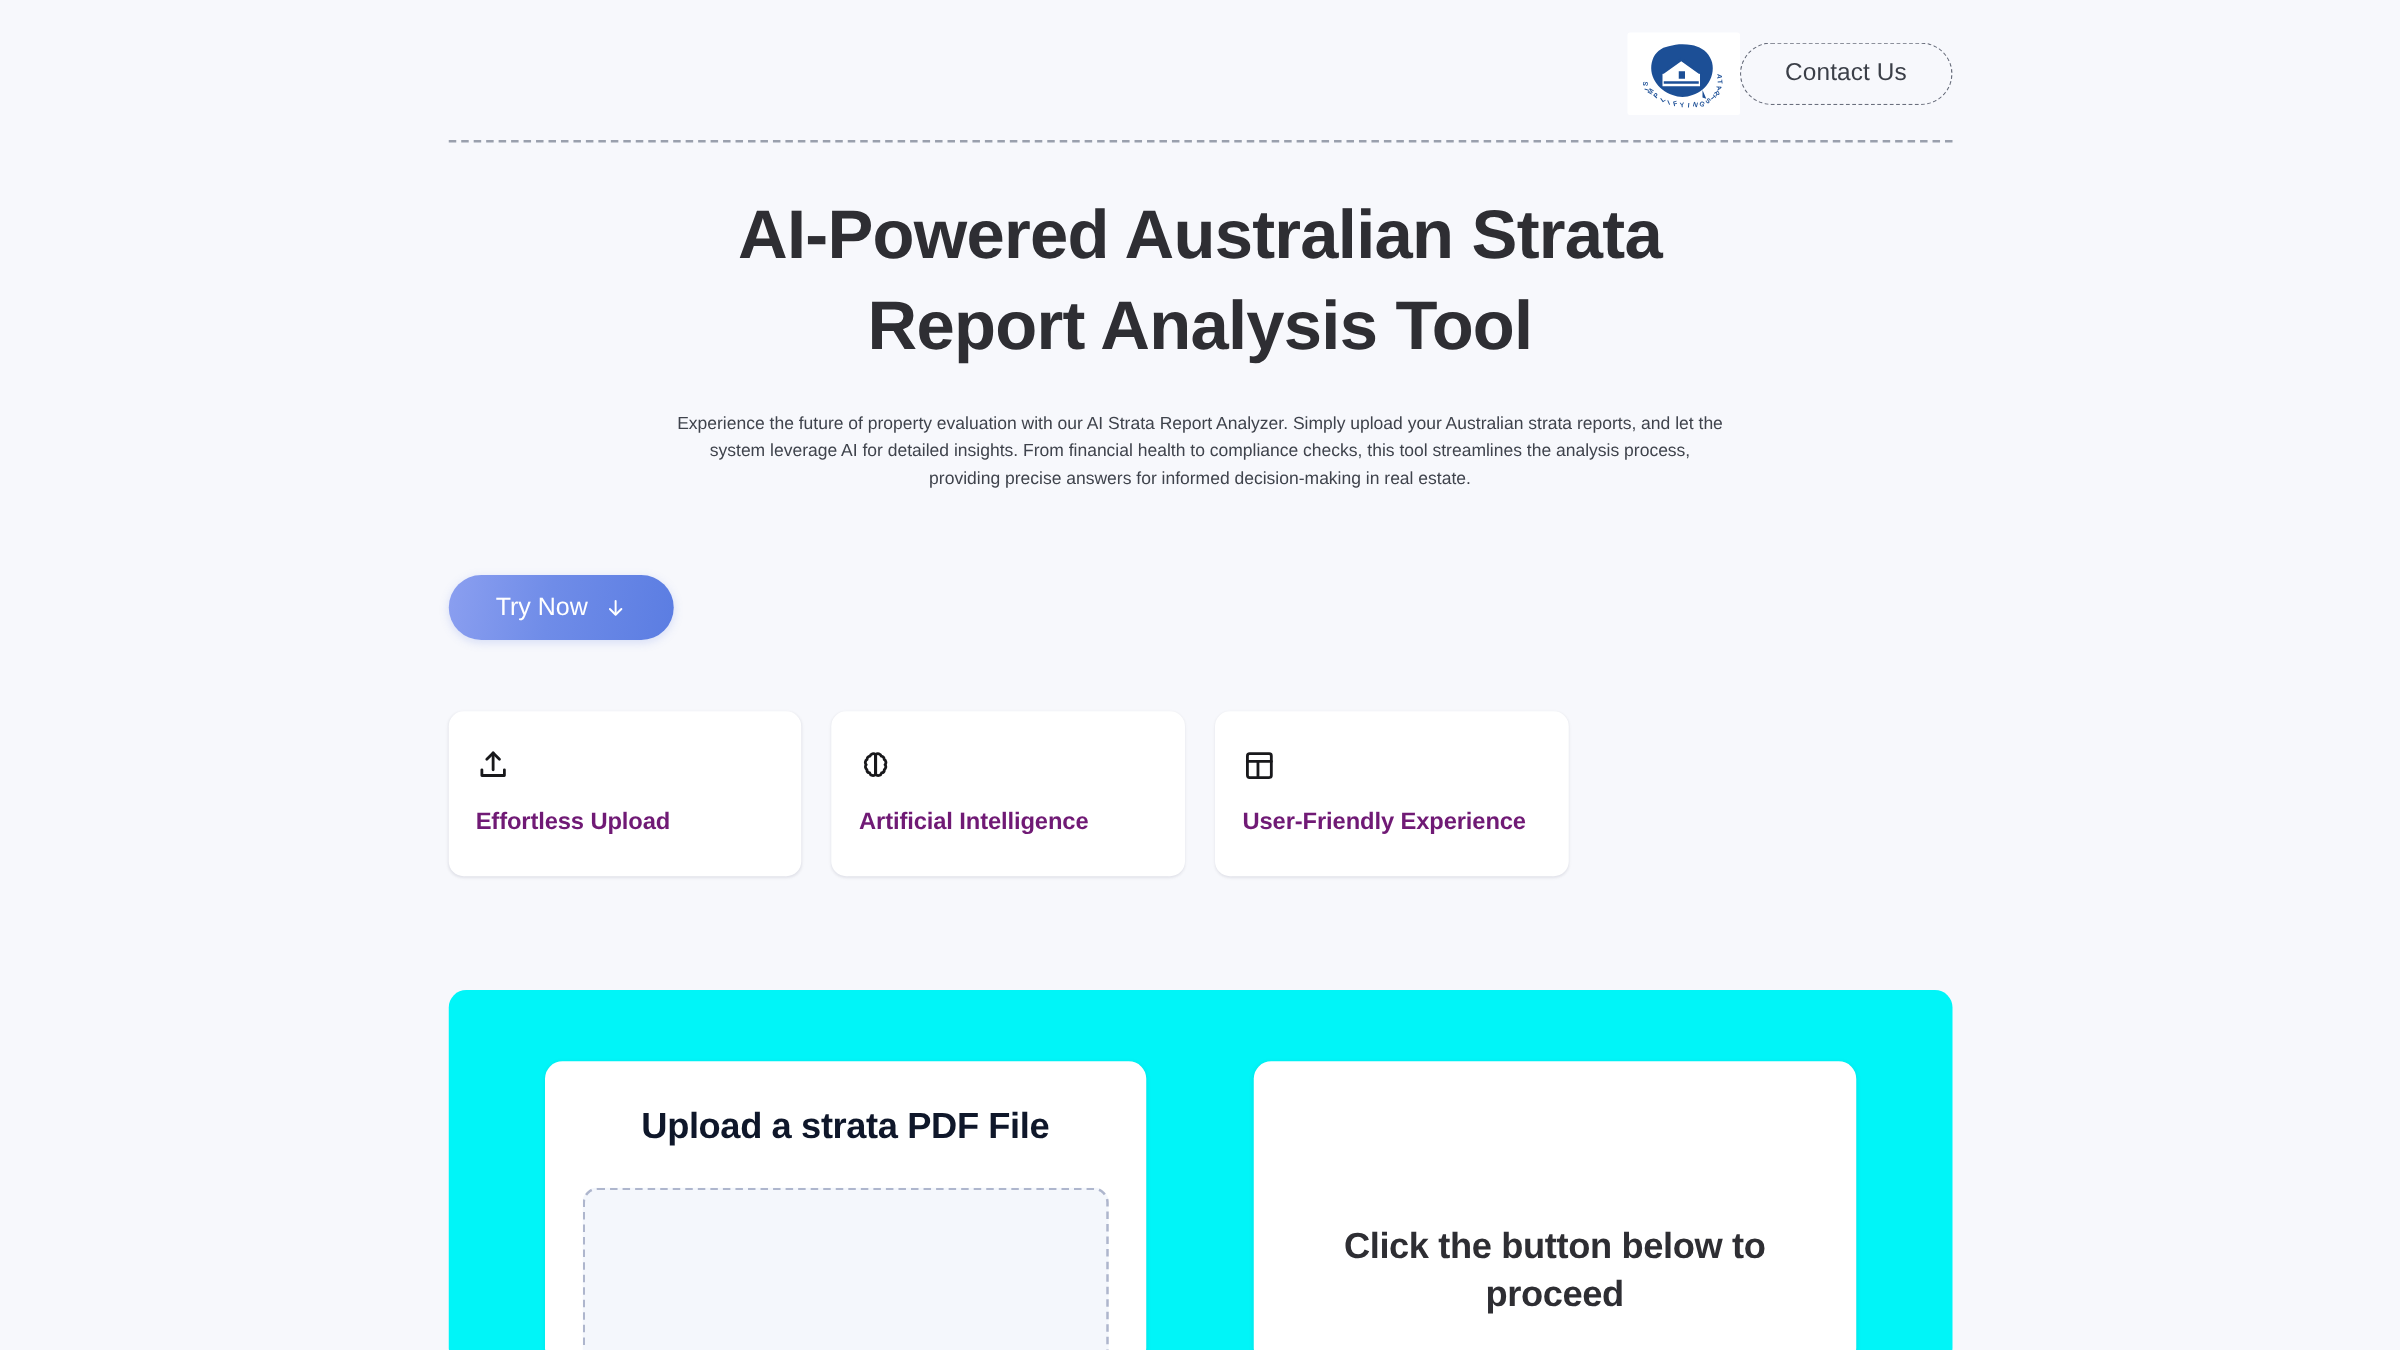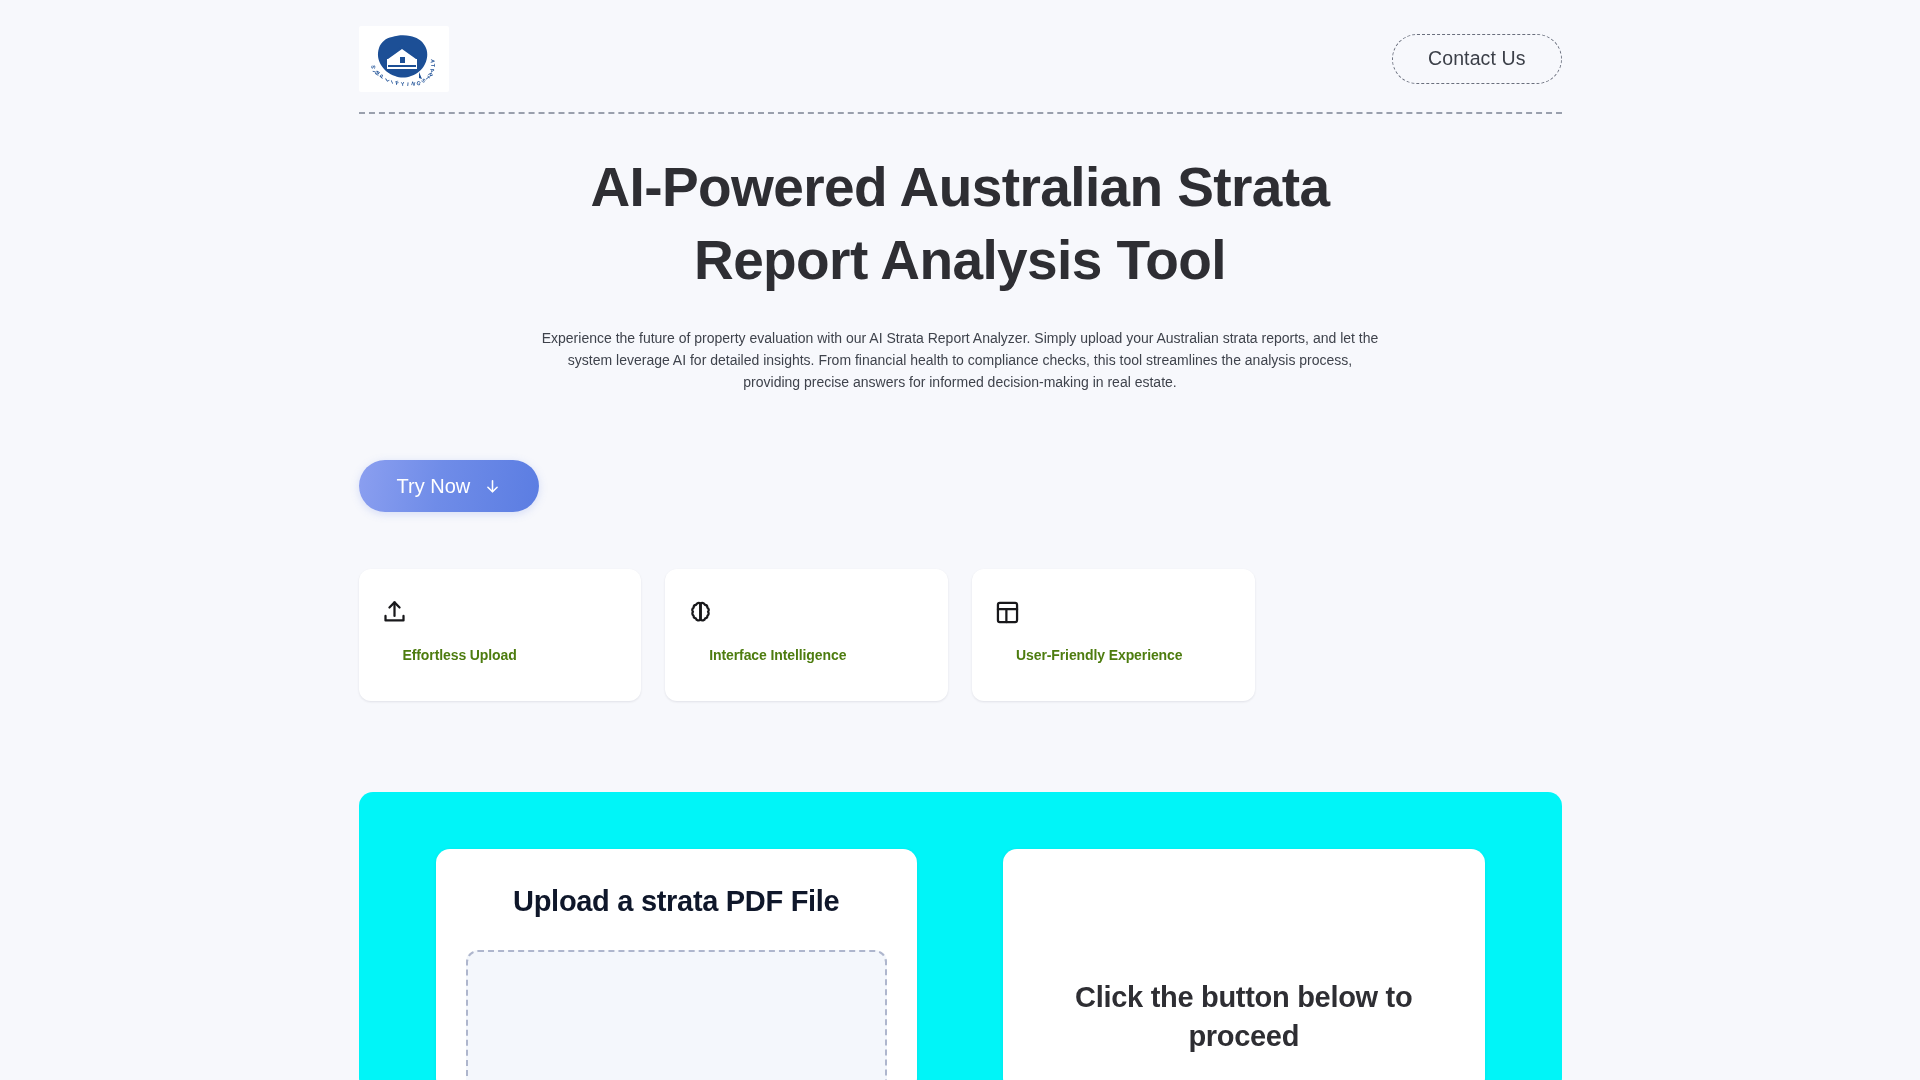--- a/index.html
+++ b/index.html
@@ -29,21 +29,21 @@
     width: 1203px;
     margin: 0 auto;
     position: relative;
   }
 
   
   .site-header {
     height: 112px;
     display: flex;
     align-items: center;
-    justify-content: space-between;
+    justify-content: flex-end;
     padding-top: 6px;
   }
 
   .logo-box {
     width: 90px;
     height: 66px;
     background: #ffffff;
     display: flex;
     align-items: center;
     justify-content: center;
@@ -141,25 +141,24 @@
   .feature-icon {
     height: 34px;
     display: flex;
     align-items: center;
     color: #18181b;
   }
   .feature-icon svg { display: block; }
 
   .feature-label {
     margin-top: 18px;
-    font-size: 14px;
+    font-size: 19px;
     font-weight: 700;
-    color: #4d7c0f;
+    color: #701a75;
     letter-spacing: -0.1px;
-    margin-left: 22px;
   }
 
   
   .cyan-panel {
     margin-top: 91px;
     background: #00f5f8;
     border-radius: 14px;
     padding: 57px 77px 0 77px;
     display: grid;
     grid-template-columns: 1fr 1fr;
@@ -296,21 +295,21 @@
 
 
       <div class="feature-card">
         <div class="feature-icon">
           <svg width="27" height="27" viewBox="0 0 24 24" fill="none" stroke="currentColor" stroke-width="2" stroke-linecap="round" stroke-linejoin="round">
             <path d="M12 4.2a2.4 2.4 0 0 0-4 1.1 2.3 2.3 0 0 0-2.1 2.4 2.3 2.3 0 0 0-.6 3.6 2.4 2.4 0 0 0 .5 3.5 2.3 2.3 0 0 0 2 2.4 2.4 2.4 0 0 0 4.2 1z"></path>
             <path d="M12 4.2a2.4 2.4 0 0 1 4 1.1 2.3 2.3 0 0 1 2.1 2.4 2.3 2.3 0 0 1 .6 3.6 2.4 2.4 0 0 1-.5 3.5 2.3 2.3 0 0 1-2 2.4 2.4 2.4 0 0 1-4.2 1z"></path>
             <line x1="12" y1="4.2" x2="12" y2="18.2"></line>
           </svg>
         </div>
-        <div class="feature-label">Interface Intelligence</div>
+        <div class="feature-label">Artificial Intelligence</div>
       </div>
 
       <div class="feature-card">
         <div class="feature-icon">
           <svg width="27" height="27" viewBox="0 0 24 24" fill="none" stroke="currentColor" stroke-width="2" stroke-linecap="round" stroke-linejoin="round">
             <rect x="3.5" y="3.5" width="17" height="17" rx="1.6"></rect>
             <line x1="3.5" y1="9" x2="20.5" y2="9"></line>
             <line x1="11" y1="9" x2="11" y2="20.5"></line>
           </svg>
         </div>

